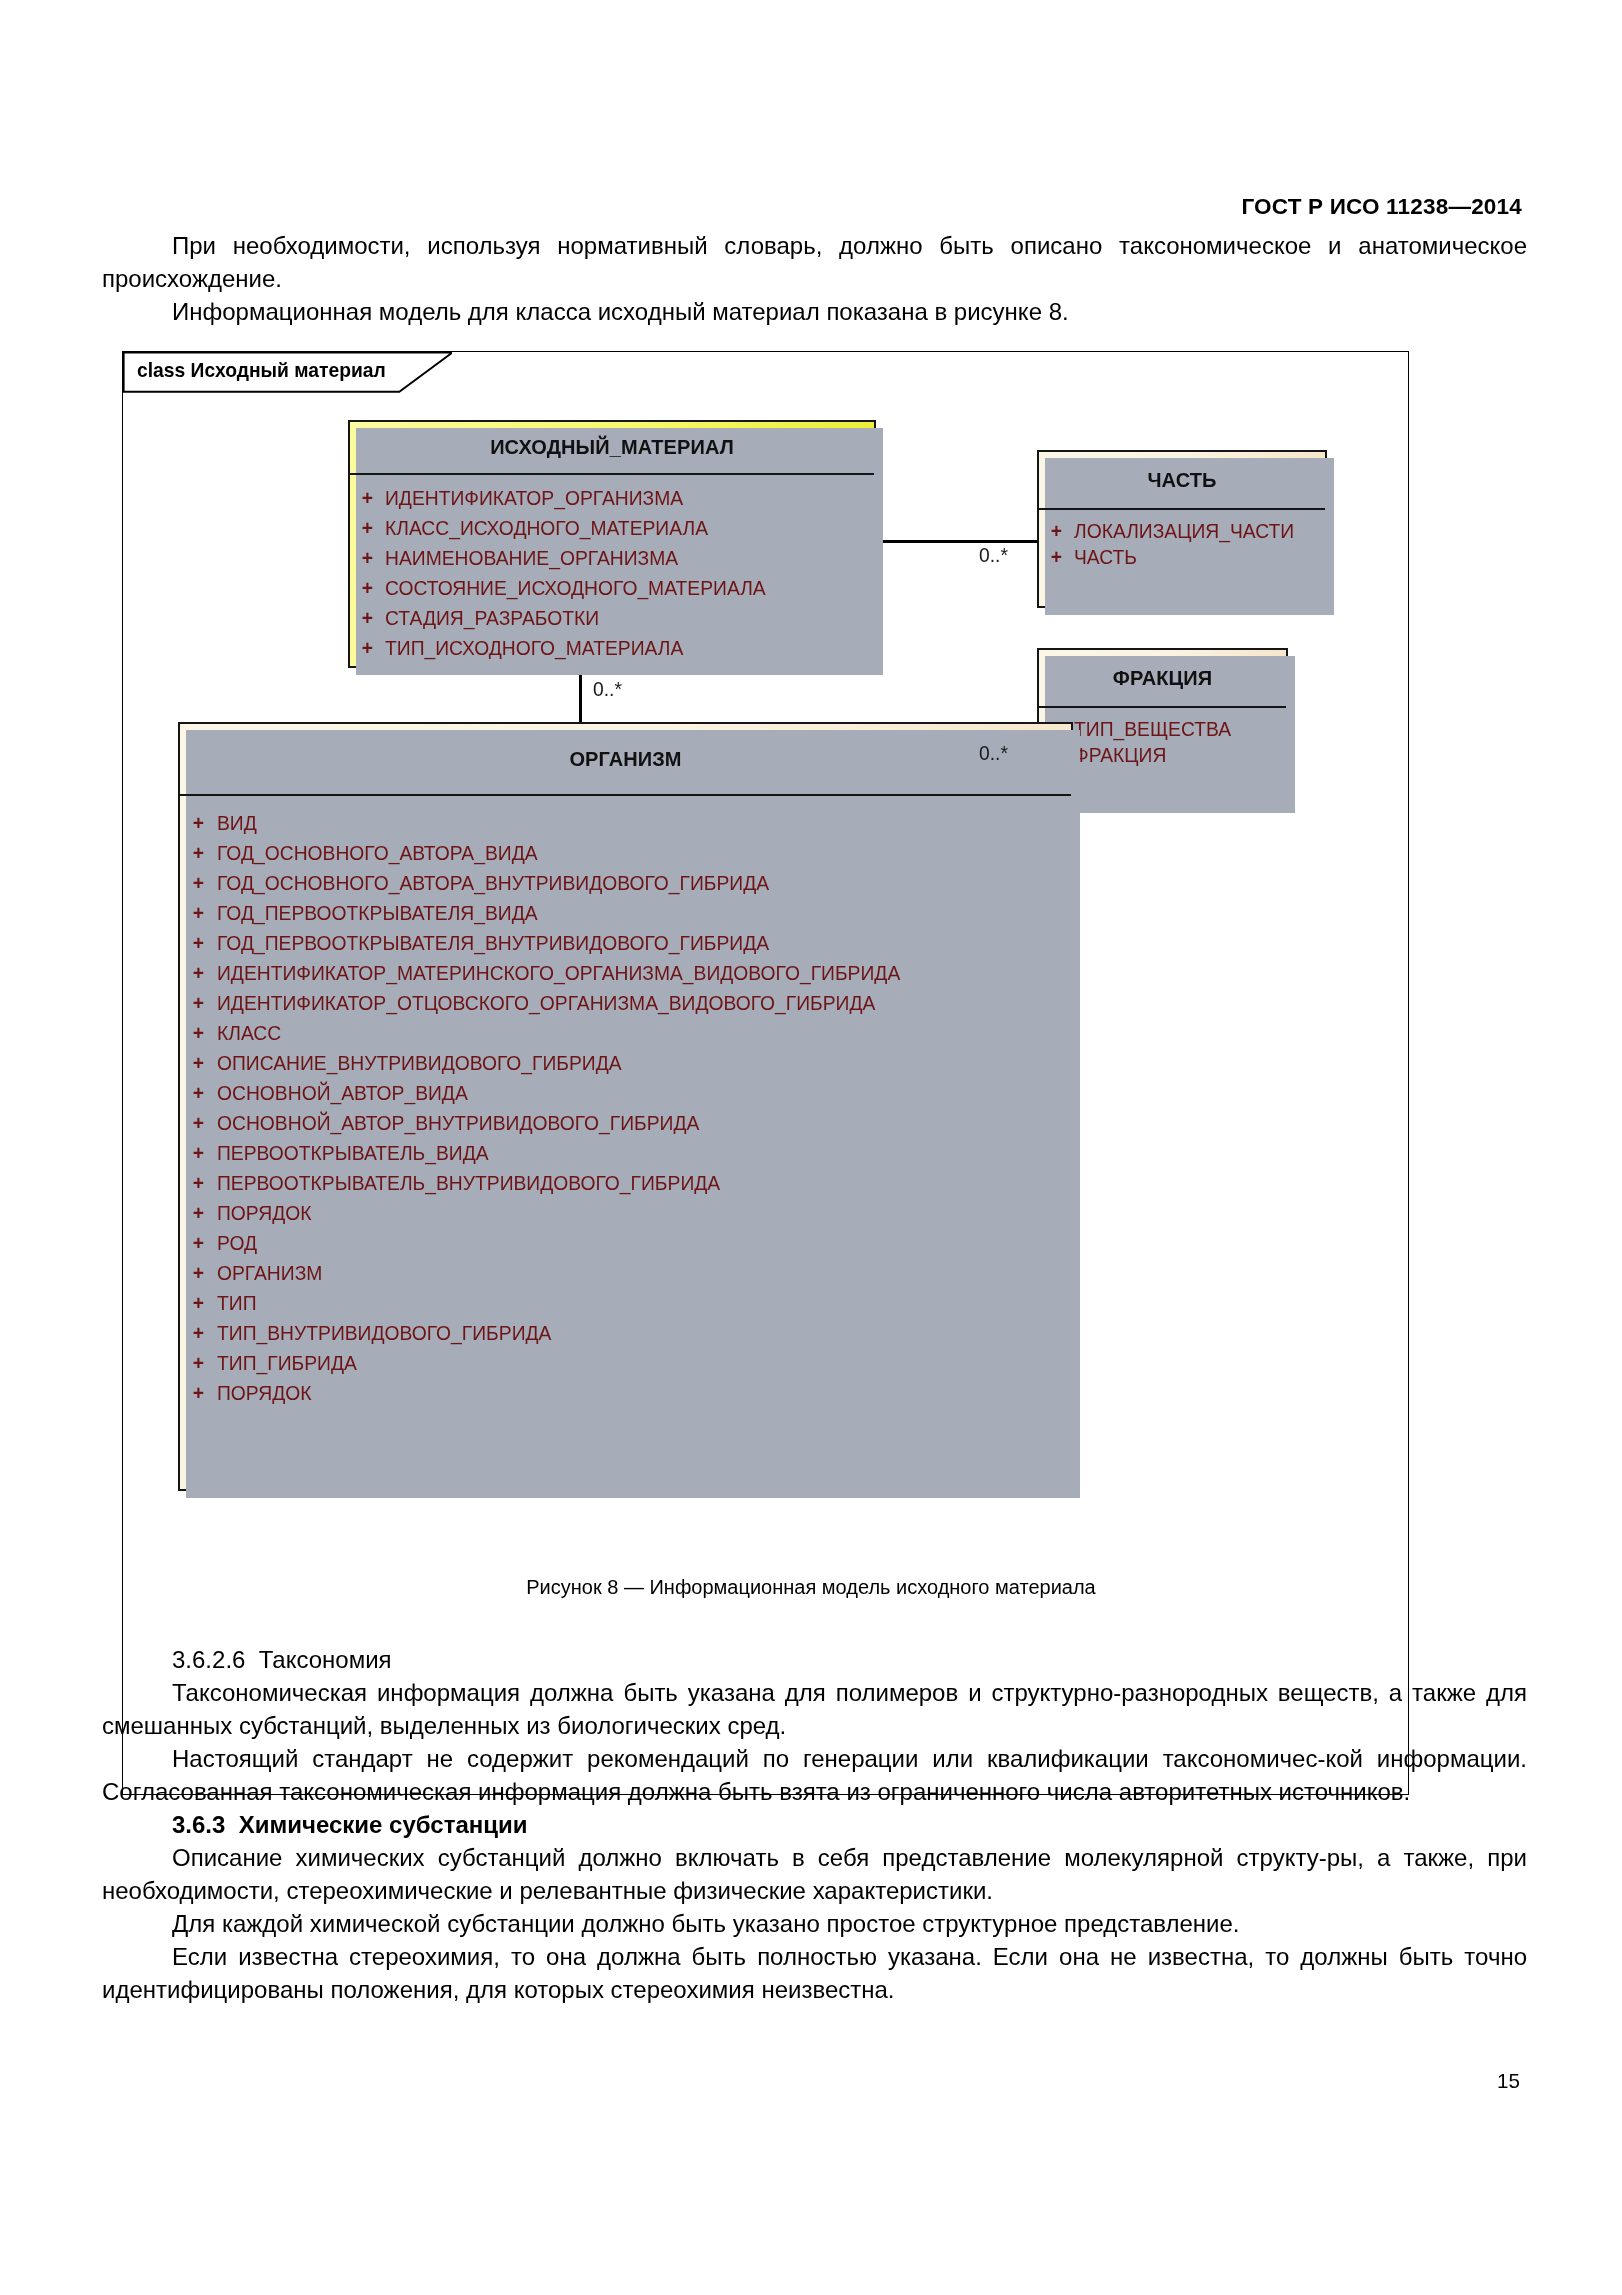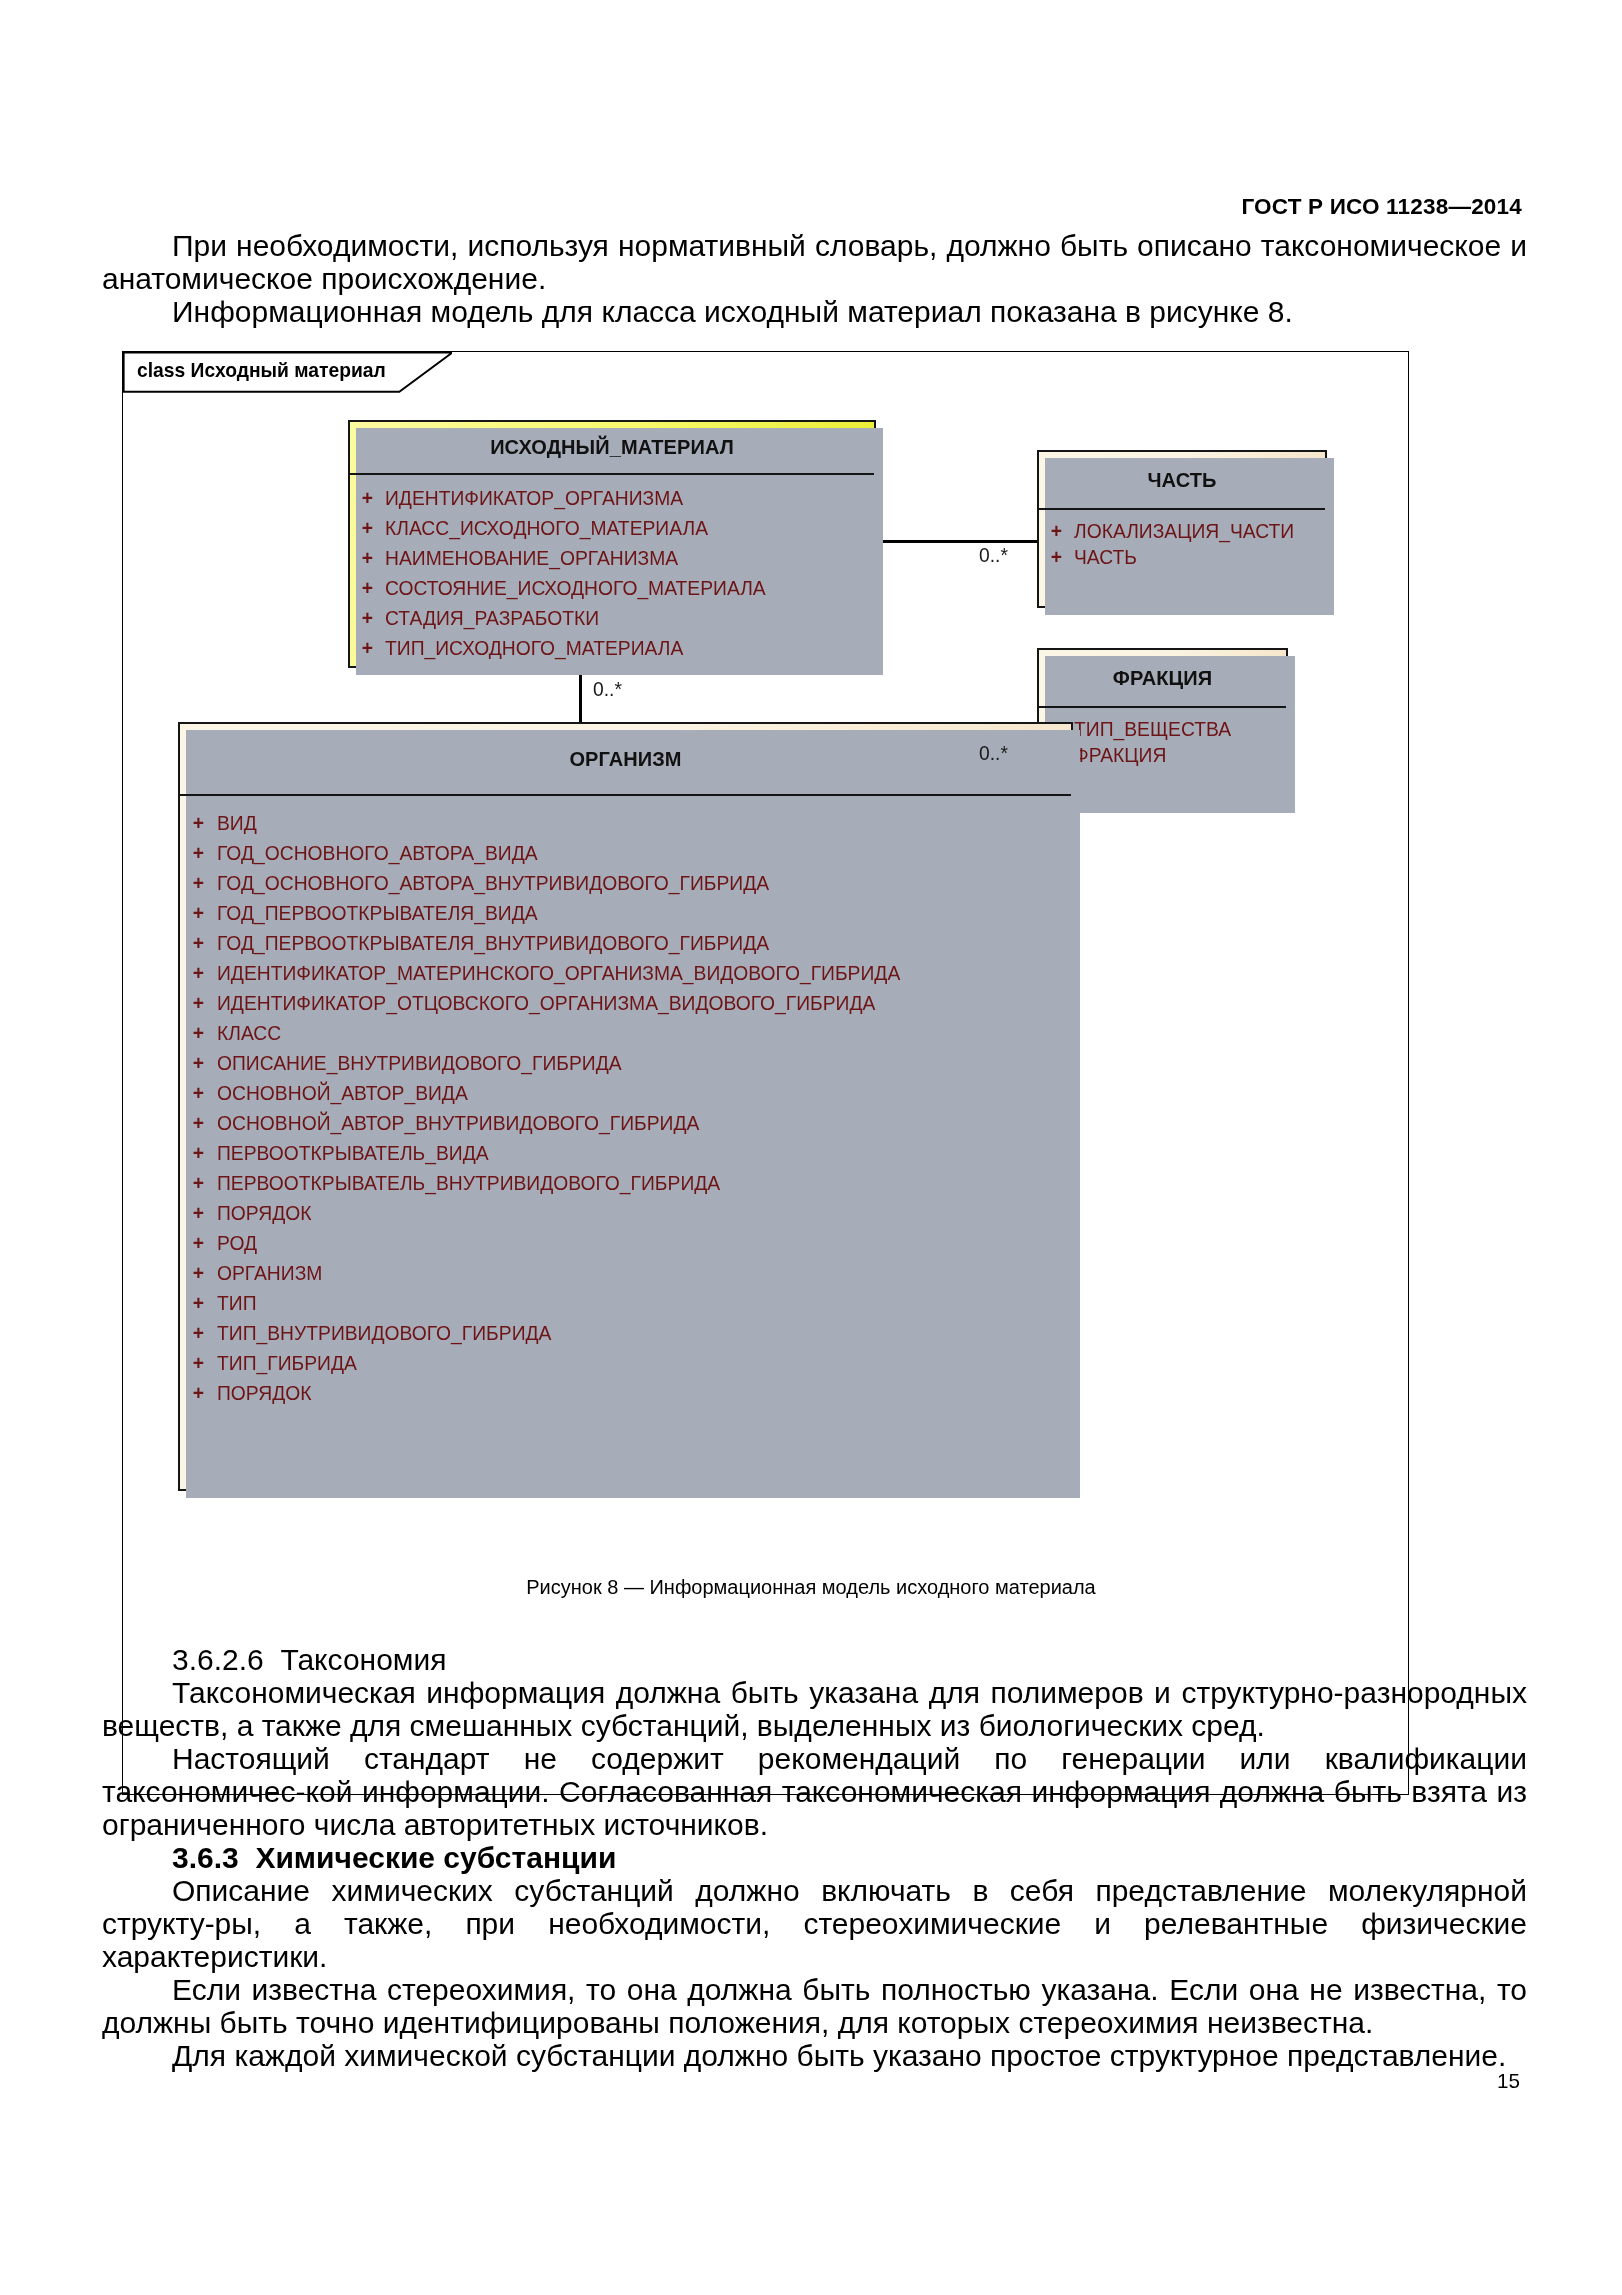--- a/index.html
+++ b/index.html
@@ -32,21 +32,21 @@
     letter-spacing: 0.2px;
     white-space: nowrap;
     margin-top: 33px;
   }
 
   
   .textblock {
     position: absolute;
     left: 102px;
     width: 1425px;
-    font-size: 30px;
+    font-size: 24px;
     line-height: 33px;
     text-align: justify;
     text-justify: inter-word;
   }
   .textblock p {
     margin: 0;
     text-indent: 70px;
   }
   .heading {
     font-weight: bold;
@@ -390,20 +390,20 @@
   <div class="textblock after-figure">
     <p class="sec-num">
       <span>3.6.2.6</span>&nbsp;&nbsp;<span>Таксономия</span>
     </p>
     <p>Таксономическая информация должна быть указана для полимеров и структурно-разнородных веществ, а также для смешанных субстанций, выделенных из биологических сред.</p>
     <p>Настоящий стандарт не содержит рекомендаций по генерации или квалификации таксономичес-кой информации. Согласованная таксономическая информация должна быть взята из ограниченного числа авторитетных источников.</p>
     <p class="sec-num heading">
       <span>3.6.3</span>&nbsp;&nbsp;<span>Химические субстанции</span>
     </p>
     <p>Описание химических субстанций должно включать в себя представление молекулярной структу-ры, а также, при необходимости, стереохимические и релевантные физические характеристики.</p>
+    <p>Для каждой химической субстанции должно быть указано простое структурное представление.</p>
     <p>Если известна стереохимия, то она должна быть полностью указана. Если она не известна, то должны быть точно идентифицированы положения, для которых стереохимия неизвестна.</p>
-    <p>Для каждой химической субстанции должно быть указано простое структурное представление.</p>
   </div>
 
   <div class="page-number">15</div>
 
 </div>
 
 
 </body></html>

